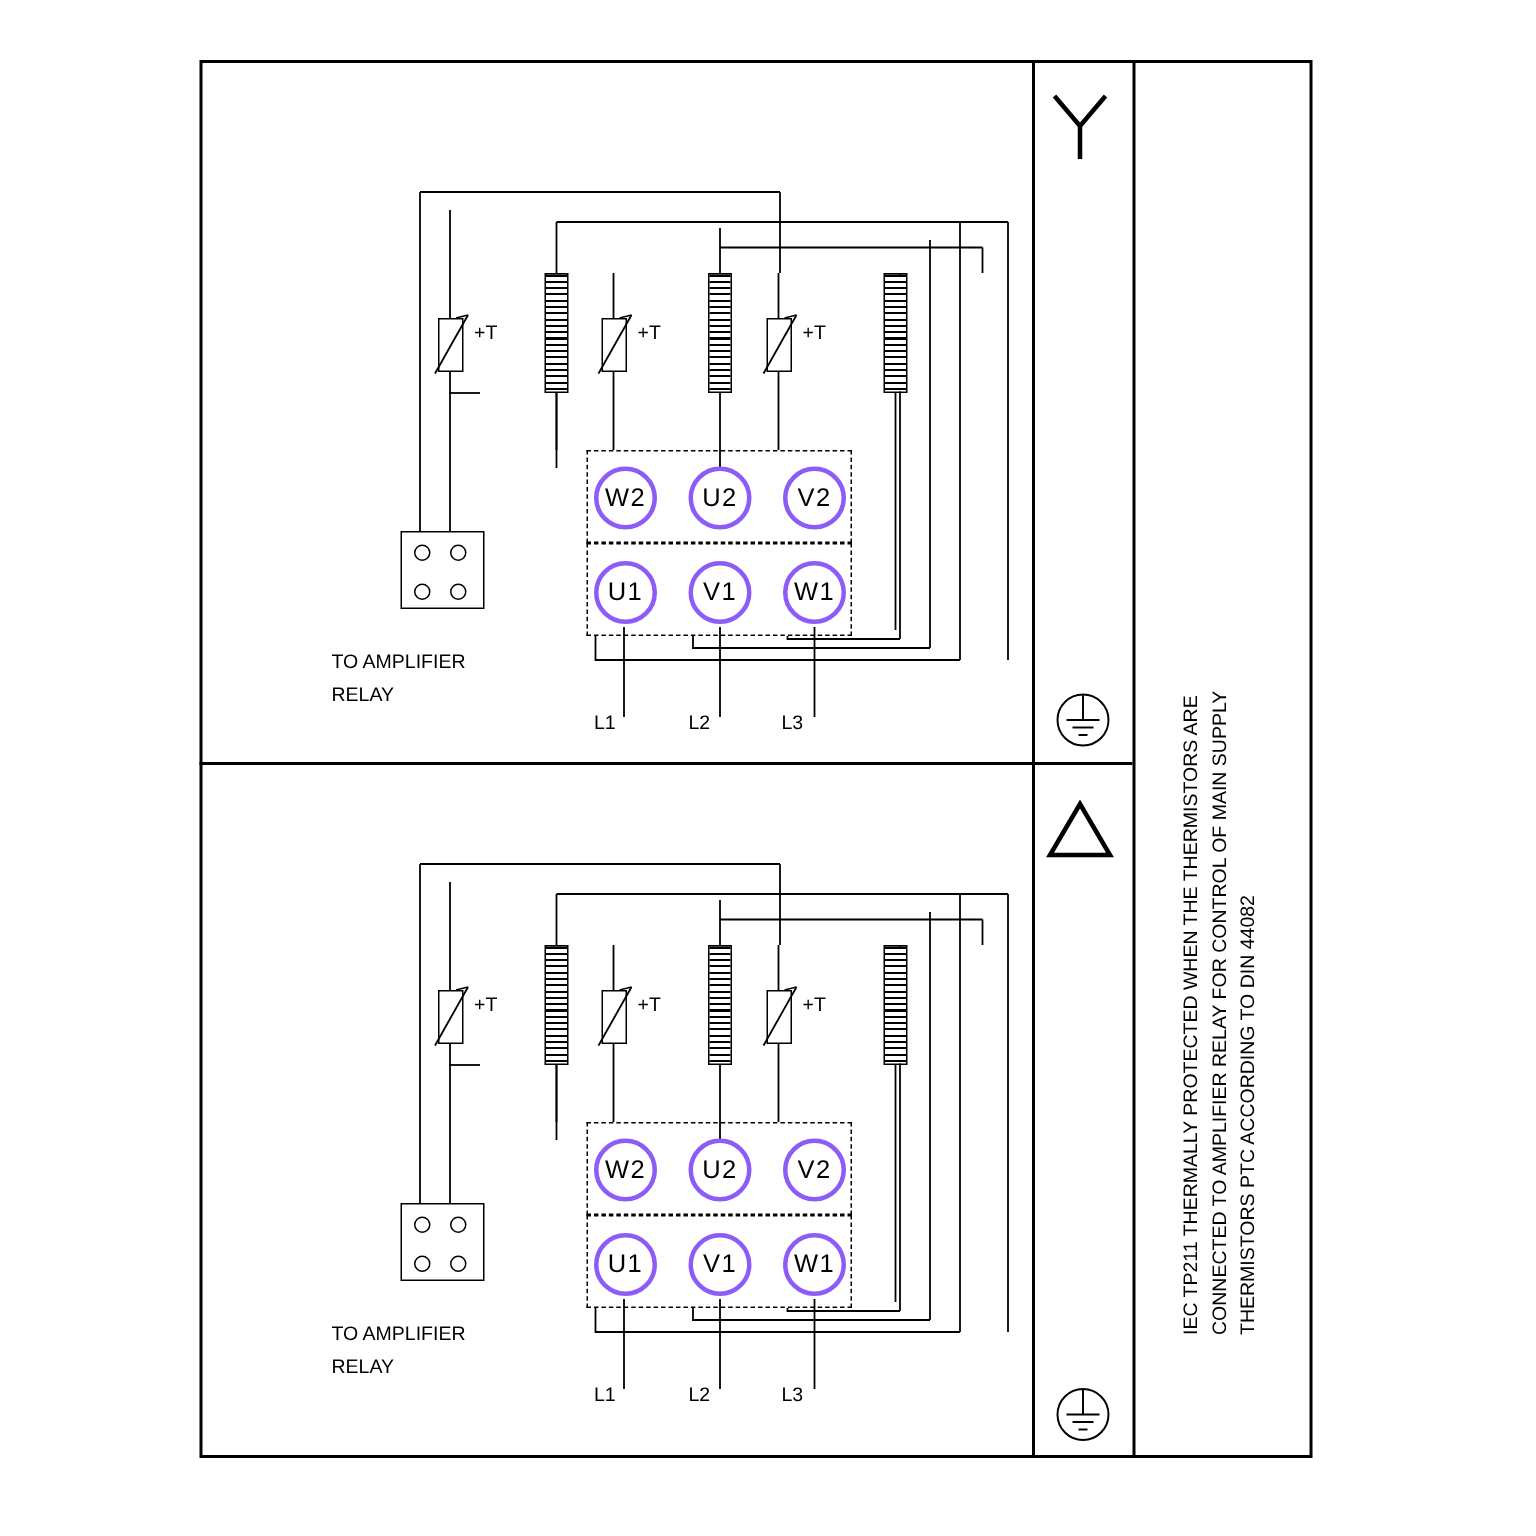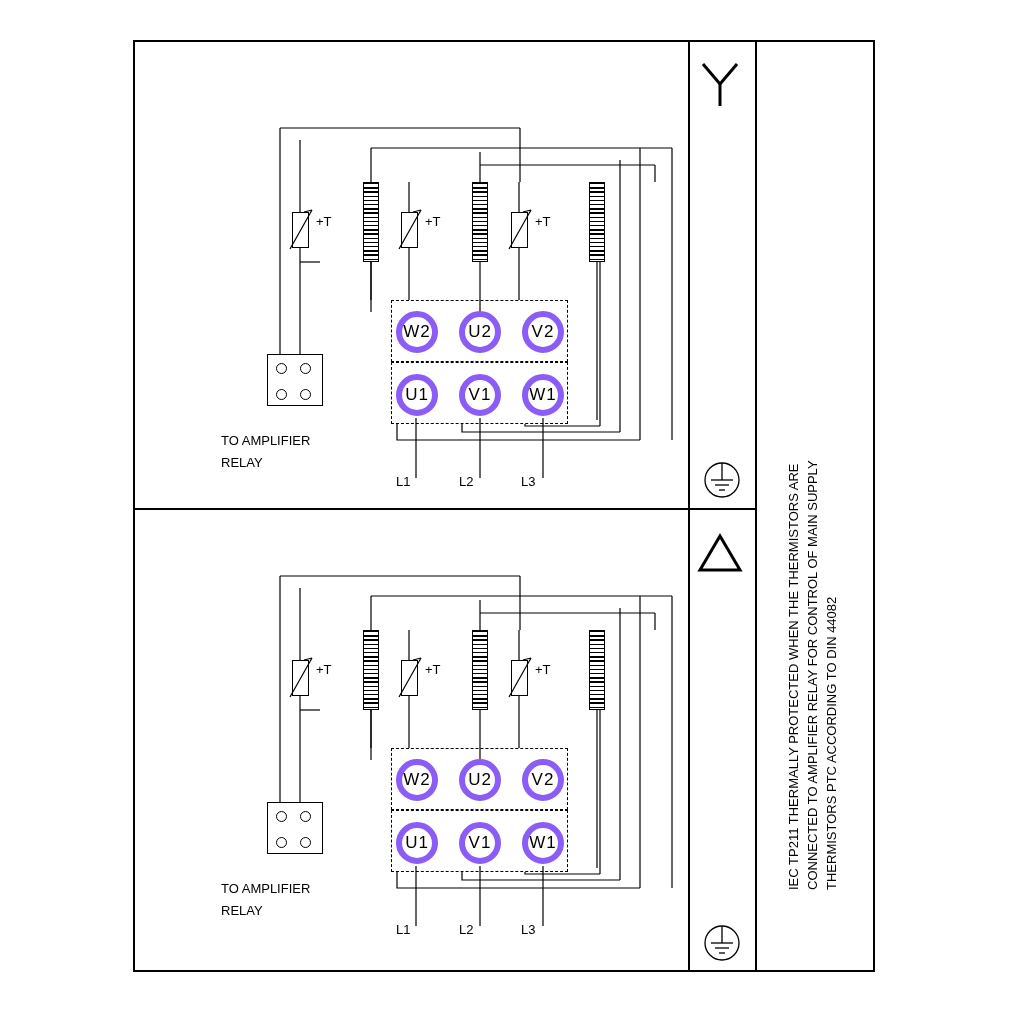--- a/index.html
+++ b/index.html
@@ -6,21 +6,21 @@
   body{width:1024px;height:1024px;font-family:"Liberation Sans",sans-serif;color:#000;}
   #sheet{position:relative;width:1024px;height:1024px;}
   .frame{position:absolute;border:2px solid #000;box-sizing:border-box;}
   .hline{position:absolute;background:#000;height:1px;}
   .vline{position:absolute;background:#000;width:1px;}
   .thick-h{height:2px;}
   .thick-v{width:2px;}
   .txt{position:absolute;font-size:13px;line-height:15px;white-space:nowrap;}
   .coil{position:absolute;width:16px;box-sizing:border-box;border:1px solid #000;background:
      repeating-linear-gradient(to bottom,#000 0px,#000 1.4px,#fff 1.4px,#fff 4.2px);}
-  .term{position:absolute;width:42px;height:42px;border:6px solid #8b5cf6;border-radius:50%;
+  .term{position:absolute;width:42px;height:42px;border:3px solid #8b5cf6;border-radius:50%;
         box-sizing:border-box;background:#fff;font-size:17px;display:flex;align-items:center;justify-content:center;letter-spacing:1px;}
   .dashbox{position:absolute;border:1px dashed #000;box-sizing:border-box;}
   .ptc{position:absolute;width:17px;height:36px;border:1px solid #000;box-sizing:border-box;background:#fff;}
   .plus-t{position:absolute;font-size:13px;}
   .connbox{position:absolute;width:56px;height:52px;border:1.5px solid #000;box-sizing:border-box;background:#fff;}
   .dot{position:absolute;width:11px;height:11px;border:1px solid #000;border-radius:50%;box-sizing:border-box;background:#fff;}
   .sidetext{position:absolute;font-size:13px;white-space:nowrap;transform-origin:0 0;transform:rotate(-90deg);}
   svg{position:absolute;overflow:visible;}
 </style>
 </head>

